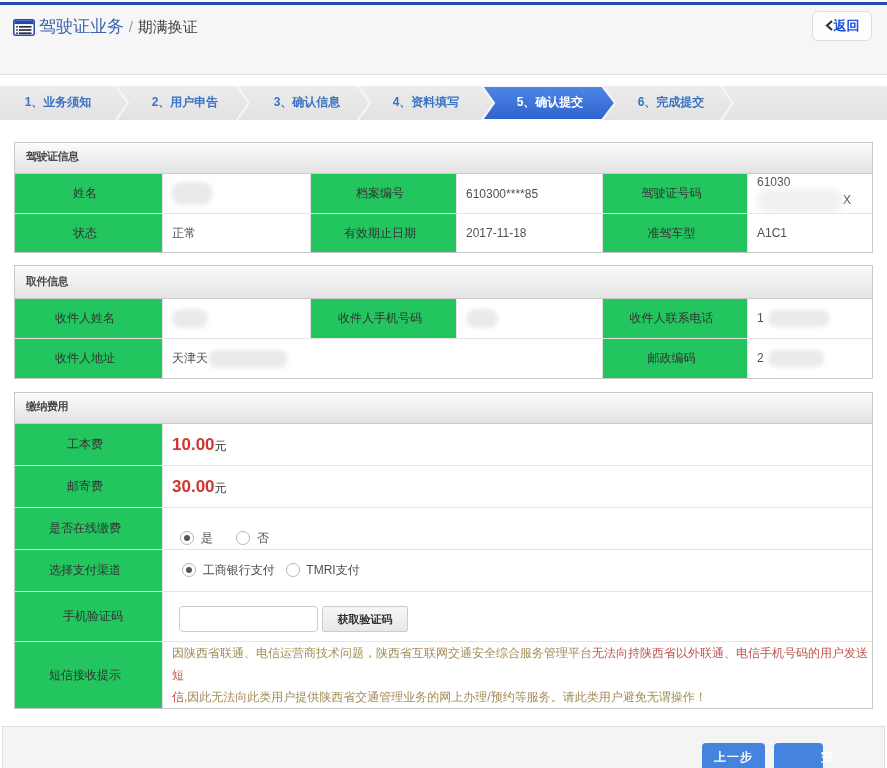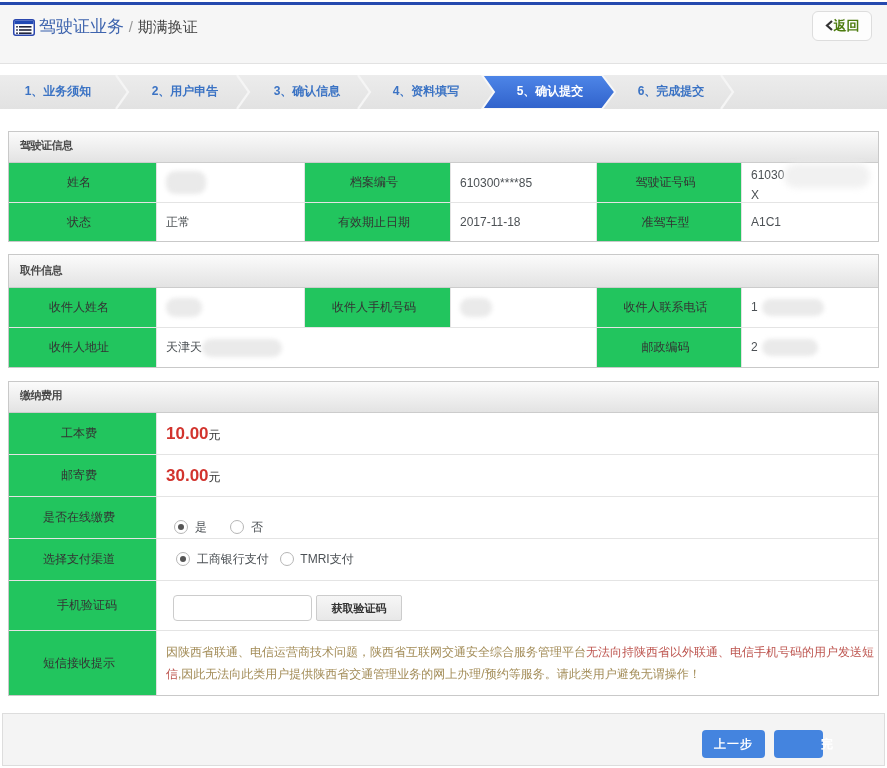--- a/index.html
+++ b/index.html
@@ -1,29 +1,29 @@
 <!DOCTYPE html>
 <html><head>
 <meta charset="utf-8">
 <style>
 * { margin:0; padding:0; box-sizing:border-box; }
 html,body { width:887px; height:768px; overflow:hidden; background:#fff;
   font-family:"Liberation Sans",sans-serif; }
 .topwhite { height:2px; background:#fff; }
 .blueline { height:3px; background:#2549ae; }
-.header { height:59px; background:#f6f6f6; border-bottom:1px solid #e2e2e2; position:relative; }
+.header { height:70px; background:#f6f6f6; border-bottom:1px solid #e2e2e2; position:relative; }
 .hicon { position:absolute; left:13px; top:14px; }
 .htitle { position:absolute; left:39px; top:9px; font-size:17px; line-height:26px; color:#3e64ae; }
 .hsub { font-size:15px; color:#444; }
 .hslash { color:#999; font-size:15px; }
 .backbtn { position:absolute; right:15px; top:6px; width:60px; height:30px;
   background:#fdfdfd; border:1px solid #ddd; border-radius:6px;
-  font-size:13px; font-weight:bold; color:#4d7c0f; text-align:center; line-height:28px; }
+  font-size:13px; font-weight:bold; color:#1d4ed8; text-align:center; line-height:28px; }
 .nav { margin-top:11px; height:34px; position:relative; }
-.section { margin:0 8px; border:1px solid #c9c9c9; }
+.section { margin:0 14px; border:1px solid #c9c9c9; }
 .sec-t1 { margin-top:22px; }
 .sec-t2 { margin-top:12px; }
 .sec-t2 .sec-head { height:33px; line-height:30px; }
 .sec-t3 { margin-top:13px; }
 .sec-head { height:31px; line-height:26px; background:linear-gradient(#fbfbfb,#e3e3e3);
   border-bottom:1px solid #cccccc; font-size:11px; font-weight:bold; color:#4a4a4a; padding-left:11px; letter-spacing:-0.5px; }
 table { width:100%; border-collapse:separate; border-spacing:0; table-layout:fixed; font-size:12px; color:#333; }
 td { border-top:1px solid #e4e4e4; border-left:1px solid #e2e2e2; vertical-align:middle; }
 td:first-child { border-left:none; }
 tr.first td { border-top:none; }

